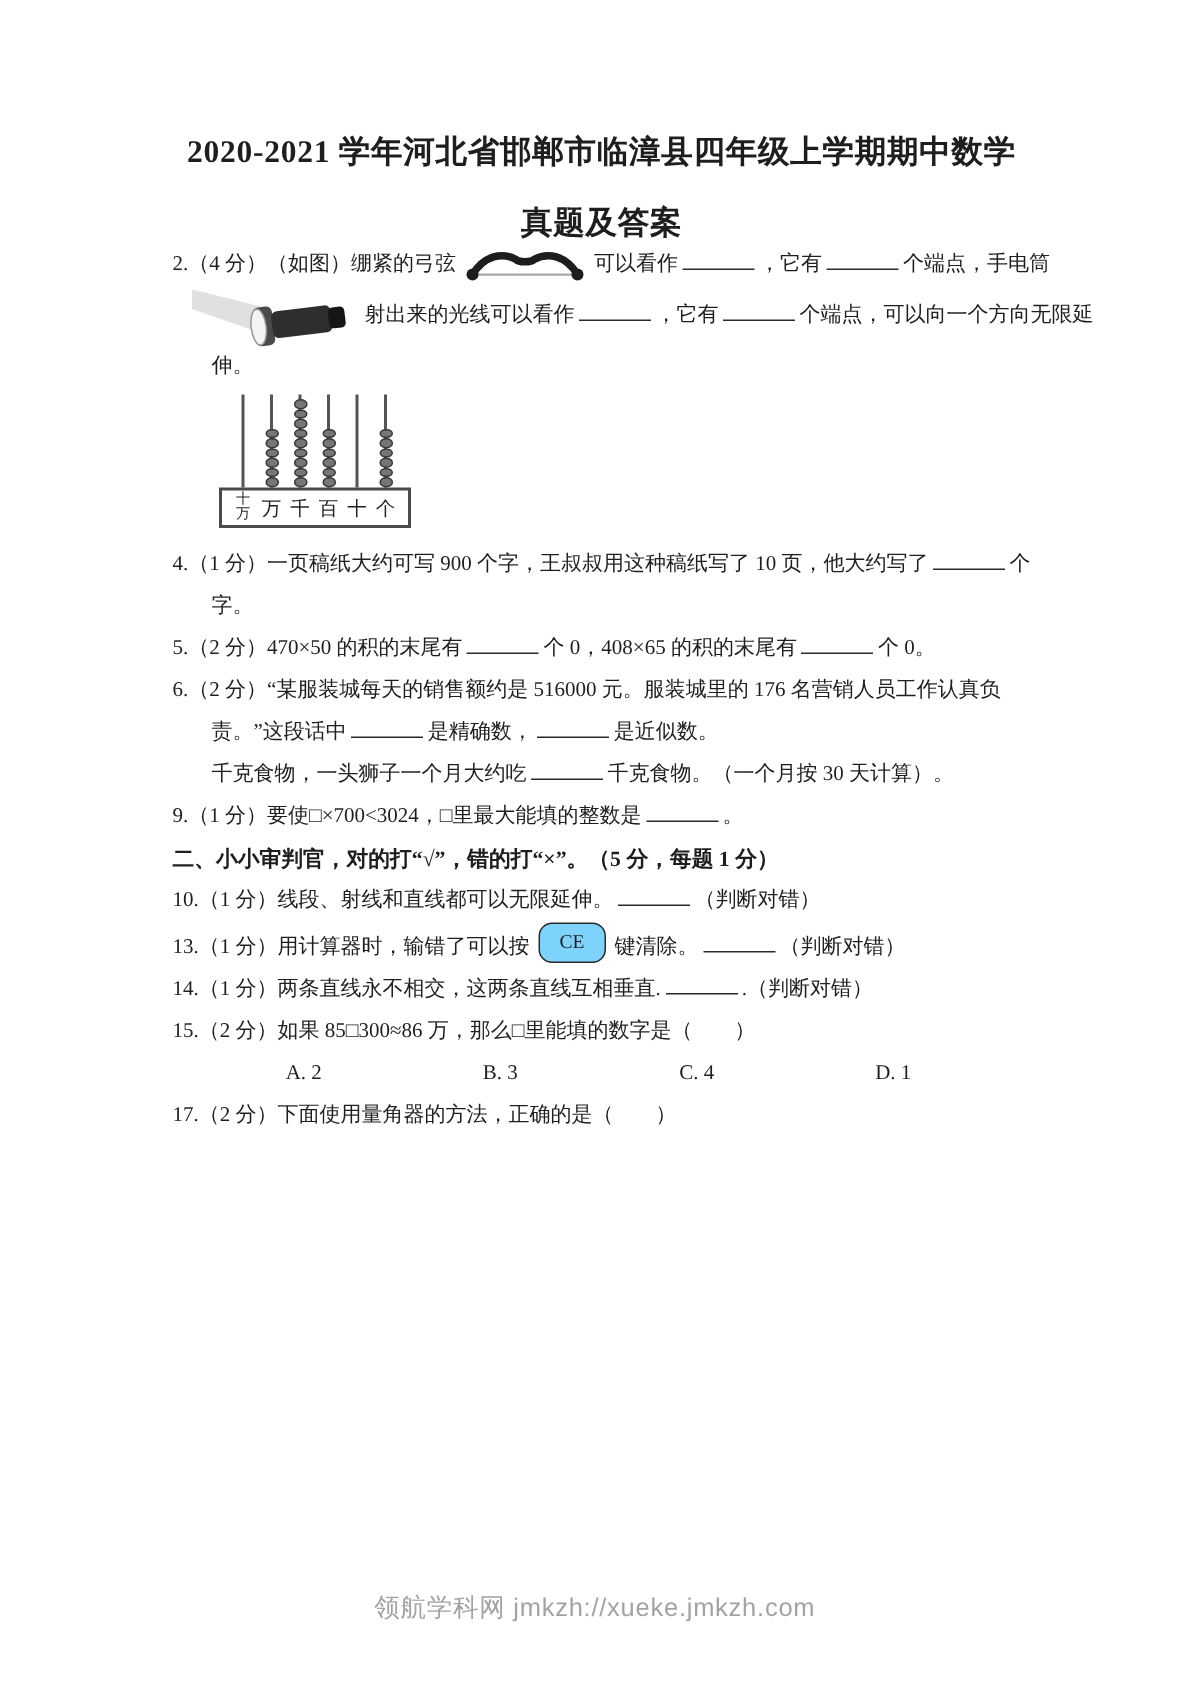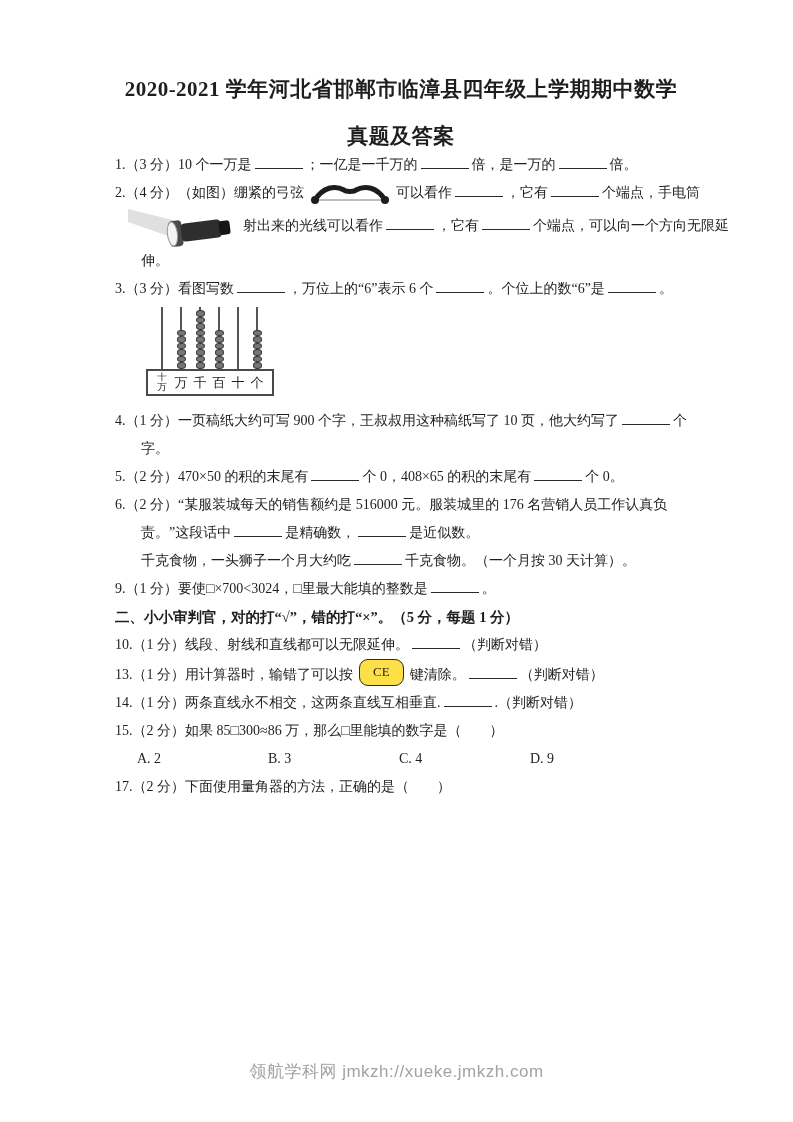--- a/index.html
+++ b/index.html
@@ -1,36 +1,36 @@
 <!DOCTYPE html>
 <html><head>
 <meta charset="utf-8">
 <style>
   html,body{margin:0;padding:0;}
   body{
     width:793px;height:1122px;background:#ffffff;position:relative;
     font-family:"Liberation Serif","DejaVu Serif",serif;color:#1e1e1e;
     overflow:hidden;
   }
-  .content{position:absolute;left:115px;top:74px;width:572px;}
+  .content{position:absolute;left:115px;top:86px;width:572px;}
   .title{font-size:21px;font-weight:bold;text-align:center;line-height:30px;letter-spacing:.5px;}
   .title2{margin-top:17px;}
   .sec{font-weight:bold;font-size:14.5px;line-height:28px;}
   .sec1{margin-top:13px;}
   .q{font-size:14px;}
   .q-line{line-height:28px;white-space:nowrap;}
   .q-cont{padding-left:26px;}
   .q-ind-sm{padding-left:8px;}
   .blank{display:inline-block;width:48px;height:13px;border-bottom:1px solid #2a2a2a;margin:0 3px;}
   .inline-img{display:inline-block;vertical-align:middle;margin:0 4px;}
   .inline-img svg{display:block;}
   .ce-key{display:inline-block;border:1.5px solid #2a2a2a;border-radius:9px;padding:5px 13px 7px;margin:0 6px;
-    font-size:13px;line-height:1;vertical-align:3px;background:#fde047;}
+    font-size:13px;line-height:1;vertical-align:3px;background:#7dd3fc;}
   .opts{padding-left:22px;}
-  .option{display:inline-block;width:131px;}
+  .option{display:inline-block;width:131px;text-align:center;}
   
   .abacus{position:relative;width:132px;height:90px;margin:4px 0 10px 31px;}
   .ab-rod{position:absolute;top:0;width:2px;height:62px;background:#555;}
   .ab-bead{position:absolute;width:9px;height:6.5px;border:1px solid #383838;background:#767676;border-radius:50%;box-sizing:border-box;}
   .ab-box{position:absolute;left:0;top:62px;width:128px;height:27px;border:2px solid #4a4a4a;box-sizing:border-box;background:#fff;}
   .ab-label{position:absolute;width:22px;text-align:center;color:#1e1e1e;}
   .ab-label.single{top:62px;line-height:27px;font-size:13px;}
   .ab-label.stacked{top:65px;line-height:10px;font-size:9.5px;}
   .footer{position:absolute;left:0;right:0;top:1060px;text-align:center;
     font-family:"Liberation Sans","DejaVu Sans",sans-serif;font-size:17px;color:#a3a3a3;letter-spacing:.5px;}
@@ -38,46 +38,40 @@
 </head>
 <body>
 
 <div class="page">
   <div class="content">
 
     <div class="title">2020-2021 学年河北省邯郸市临漳县四年级上学期期中数学</div>
     <div class="title title2">真题及答案</div>
 
     <div class="q">
-        <div class="q-line q-first">1.（3 分）10 个一万是<span class="blank"></span>；一亿是一千万的<span class="blank"></span>倍，是一万的<span class="blank"></span>倍。</div>
-      </div>
-    <div class="q">
         <div class="q-line q-first">2.（4 分）（如图）绷紧的弓弦<span class="inline-img">
   <svg width="84" height="26" viewBox="0 0 84 26" xmlns="http://www.w3.org/2000/svg">
     <line x1="7" y1="19" x2="77" y2="19" stroke="#aaaaaa" stroke-width="1.5"></line>
     <path d="M7 19 C15 6 27 4 36 9 C38 11 46 11 48 9 C57 4 69 6 77 19" fill="none" stroke="#1d1d1d" stroke-width="5" stroke-linecap="round"></path>
     <circle cx="7" cy="19" r="4" fill="#1d1d1d"></circle>
     <circle cx="77" cy="19" r="4" fill="#1d1d1d"></circle>
   </svg>
 </span>可以看作<span class="blank"></span>，它有<span class="blank"></span>个端点，手电筒</div>
         <div class="q-line q-ind-sm"><span class="inline-img">
   <svg width="112" height="40" viewBox="0 0 112 40" xmlns="http://www.w3.org/2000/svg">
     <polygon points="1,2 46,13 44,30 1,15" fill="#e0e0e0"></polygon>
     <g transform="rotate(-7 70 22)">
       <rect x="42" y="11" width="13" height="26" rx="4" fill="#4a4a4a"></rect>
       <ellipse cx="45" cy="24" rx="5" ry="12" fill="#f4f4f4" stroke="#979797" stroke-width="1"></ellipse>
       <rect x="54" y="15" width="40" height="18" rx="4" fill="#2e2e2e"></rect>
       <rect x="92" y="17" width="11" height="14" rx="3" fill="#161616"></rect>
     </g>
   </svg>
 </span>射出来的光线可以看作<span class="blank"></span>，它有<span class="blank"></span>个端点，可以向一个方向无限延</div>
         <div class="q-line q-cont">伸。</div>
-      </div>
-    <div class="q">
-        <div class="q-line q-first">3.（3 分）看图写数<span class="blank"></span>，万位上的“6”表示 6 个<span class="blank"></span>。个位上的数“6”是<span class="blank"></span>。</div>
       </div>
     <div class="abacus">
         <div class="ab-box"></div>
         <div class="ab-rod" style="left: 15px;"></div>
         <div class="ab-label stacked" style="left: 5px;">十<br>万</div>
         <div class="ab-rod" style="left: 34px;"></div>
         <div class="ab-bead" style="left: 31px; top: 55px;"></div>
         <div class="ab-bead" style="left: 31px; top: 48.5px;"></div>
         <div class="ab-bead" style="left: 31px; top: 42px;"></div>
         <div class="ab-bead" style="left: 31px; top: 35.5px;"></div>
@@ -138,21 +132,21 @@
       </div>
     <div class="q">
         <div class="q-line q-first">13.（1 分）用计算器时，输错了可以按<span class="ce-key">CE</span>键清除。<span class="blank"></span>（判断对错）</div>
       </div>
     <div class="q">
         <div class="q-line q-first">14.（1 分）两条直线永不相交，这两条直线互相垂直.<span class="blank"></span>.（判断对错）</div>
       </div>
 
     <div class="q">
         <div class="q-line q-first">15.（2 分）如果 85□300≈86 万，那么□里能填的数字是（　　）</div>
-        <div class="q-line q-cont opts"><span class="option">A. 2</span><span class="option">B. 3</span><span class="option">C. 4</span><span class="option">D. 9</span></div>
+        <div class="q-line q-cont opts"><span class="option">A. 2</span><span class="option">B. 3</span><span class="option">C. 4</span><span class="option">D. 1</span></div>
       </div>
     <div class="q">
         <div class="q-line q-first">17.（2 分）下面使用量角器的方法，正确的是（　　）</div>
       </div>
 
   </div>
 
   <div class="footer">领航学科网 jmkzh://xueke.jmkzh.com</div>
 </div>
 

